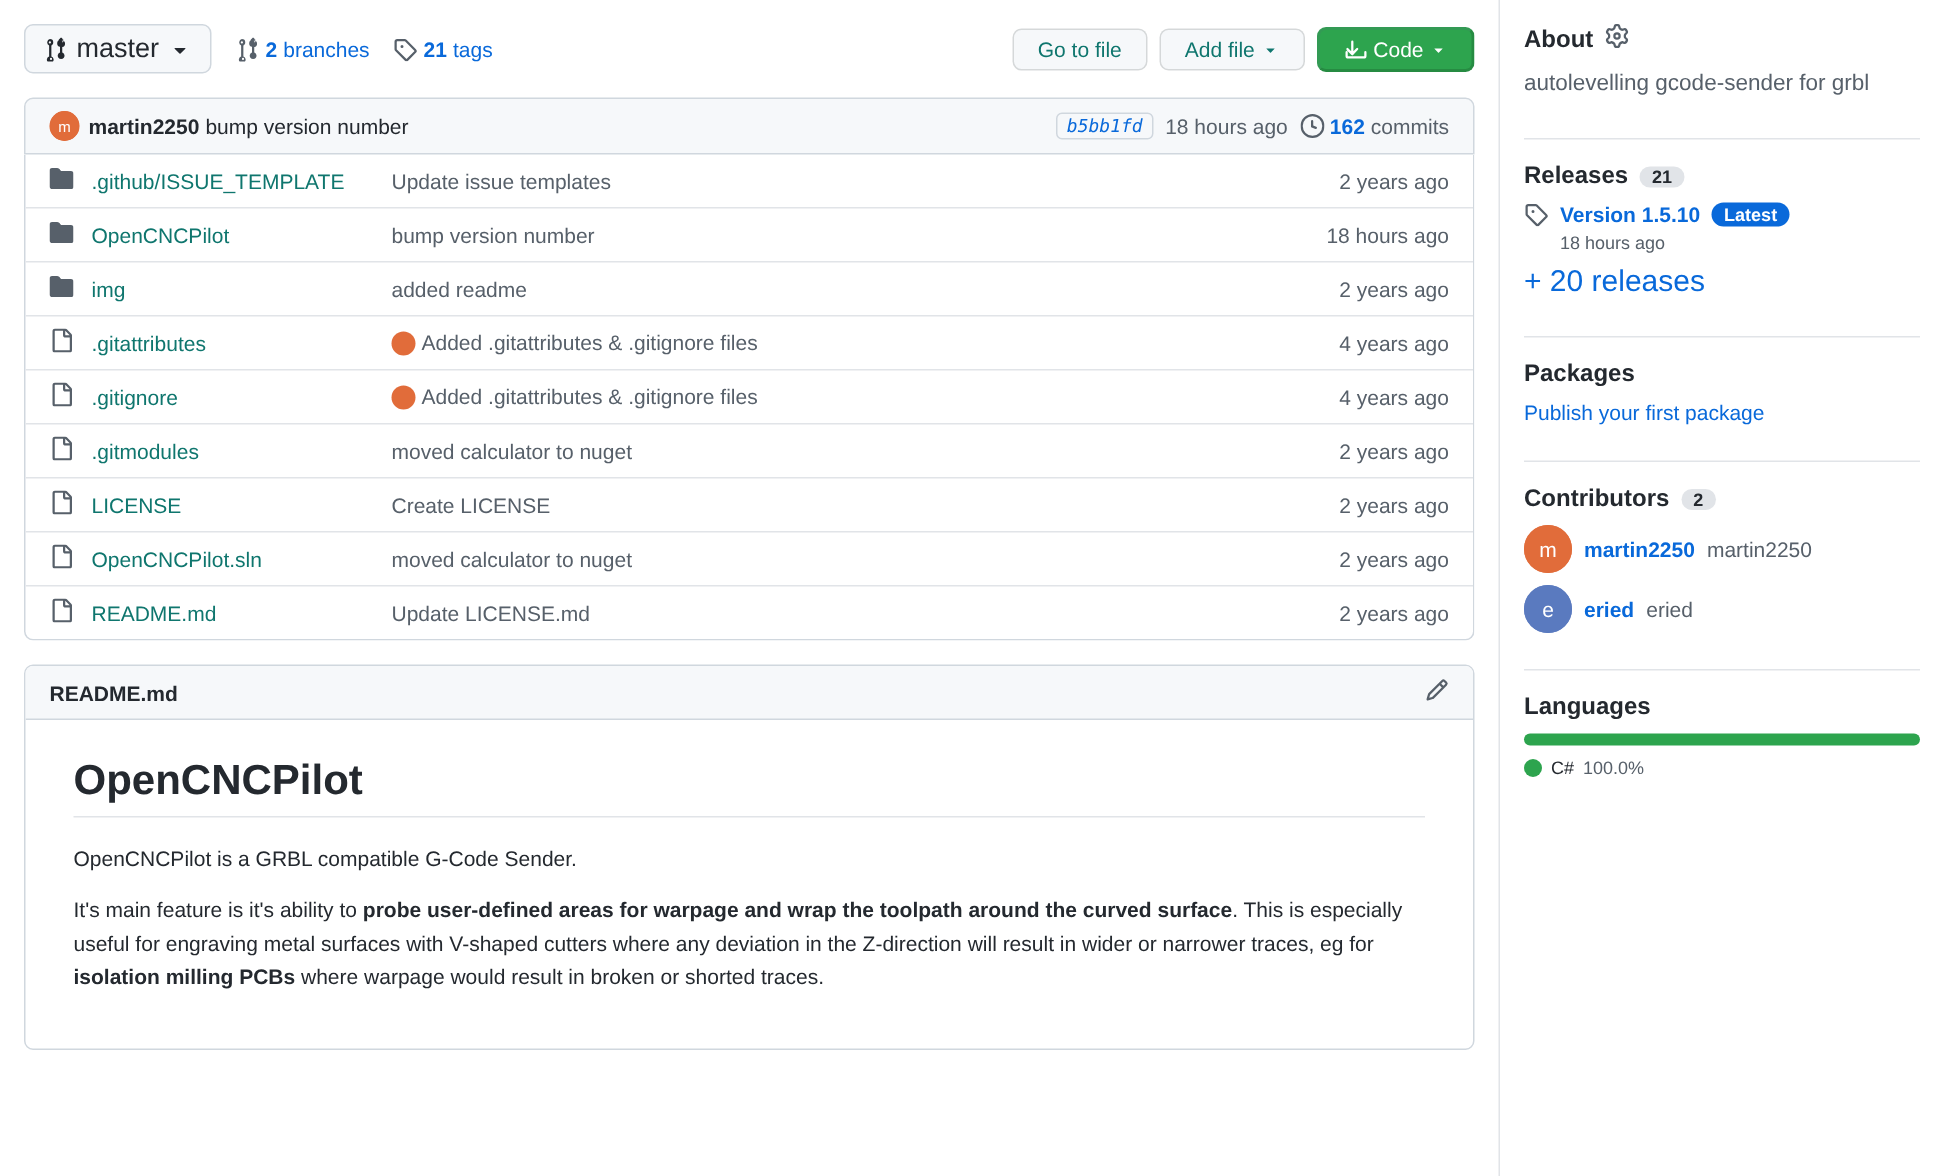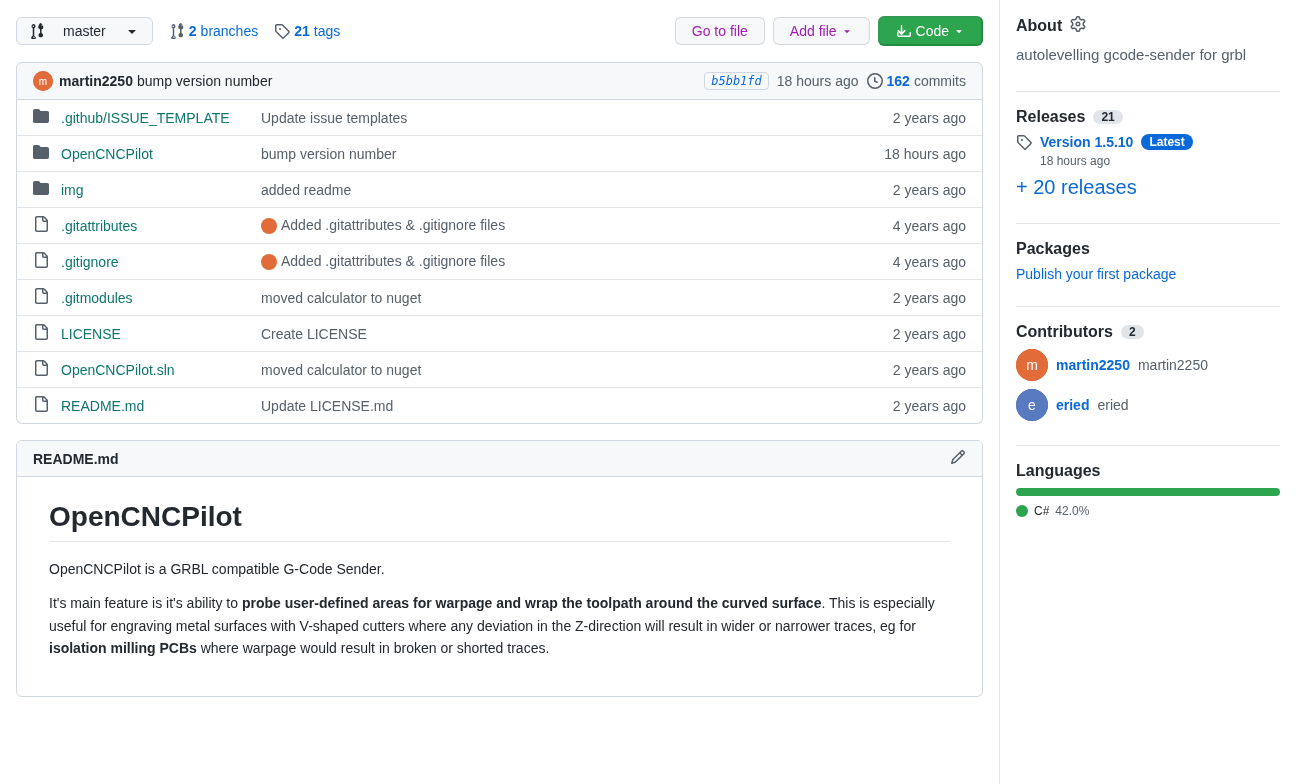--- a/index.html
+++ b/index.html
@@ -4,26 +4,26 @@
   <style>
     * { box-sizing: border-box; margin: 0; padding: 0; }
     body { font-family: -apple-system, BlinkMacSystemFont, "Segoe UI", Helvetica, Arial, sans-serif; font-size: 14px; color: #24292f; background: #fff; }
 
     .layout { display: flex; width: 1296px; min-height: 784px; }
     .main { flex: 1; padding: 16px; border-right: 1px solid #e1e4e8; }
     .sidebar { width: 296px; padding: 16px; background: #fff; }
 
     
     .toolbar { display: flex; align-items: center; gap: 8px; margin-bottom: 16px; }
-    .branch-btn { display: flex; align-items: center; gap: 18px; padding: 5px 12px; border: 1px solid #d0d7de; border-radius: 6px; background: #f6f8fa; font-size: 14px; cursor: pointer; color: #24292f; }
+    .branch-btn { display: flex; align-items: center; gap: 6px; padding: 5px 12px; border: 1px solid #d0d7de; border-radius: 6px; background: #f6f8fa; font-size: 18px; cursor: pointer; color: #24292f; }
     .branch-btn svg { width: 16px; height: 16px; }
     .stat-link { display: flex; align-items: center; gap: 4px; color: #0969da; text-decoration: none; font-size: 14px; margin-left: 8px; }
     .stat-link svg { width: 16px; height: 16px; color: #57606a; }
     .spacer { flex: 1; }
-    .btn { padding: 5px 16px; border: 1px solid rgba(27,31,36,0.15); border-radius: 6px; background: #f6f8fa; cursor: pointer; font-size: 14px; color: #a21caf; display: flex; align-items: center; gap: 4px; }
+    .btn { padding: 5px 16px; border: 1px solid rgba(27,31,36,0.15); border-radius: 6px; background: #f6f8fa; cursor: pointer; font-size: 14px; color: #0f766e; display: flex; align-items: center; gap: 4px; }
     .btn-green { background: #2da44e; color: #fff; border-color: rgba(27,31,36,0.15); display: flex; align-items: center; gap: 4px; padding: 5px 16px; border-radius: 6px; cursor: pointer; font-size: 14px; }
 
     
     .commit-bar { display: flex; align-items: center; padding: 8px 16px; background: #f6f8fa; border: 1px solid #d0d7de; border-radius: 6px 6px 0 0; margin-bottom: 0; font-size: 14px; }
     .commit-bar .avatar { width: 20px; height: 20px; border-radius: 50%; background: #e16c3a; margin-right: 6px; display: flex; align-items: center; justify-content: center; overflow: hidden; }
     .commit-bar .user { font-weight: 600; margin-right: 4px; color: #24292f; }
     .commit-bar .message { color: #24292f; }
     .commit-bar .spacer { flex: 1; }
     .commit-bar .sha { font-family: monospace; background: #f6f8fa; border: 1px solid #d0d7de; border-radius: 4px; padding: 1px 6px; color: #0969da; font-size: 12px; font-style: italic; }
     .commit-bar .time { color: #57606a; margin: 0 8px; }
@@ -315,17 +315,17 @@
     <hr class="sidebar-divider">
 
     <div class="sidebar-section">
       <h2>
           <span>Languages</span>
         </h2>
       <div class="lang-bar" style="width:100%;"></div>
       <div class="lang-item">
         <span class="lang-dot"></span>
         <span>C#</span>
-        <span style="color:#57606a;">42.0%</span>
+        <span style="color:#57606a;">100.0%</span>
       </div>
     </div>
   </div>
 </div>
 
 </body></html>

